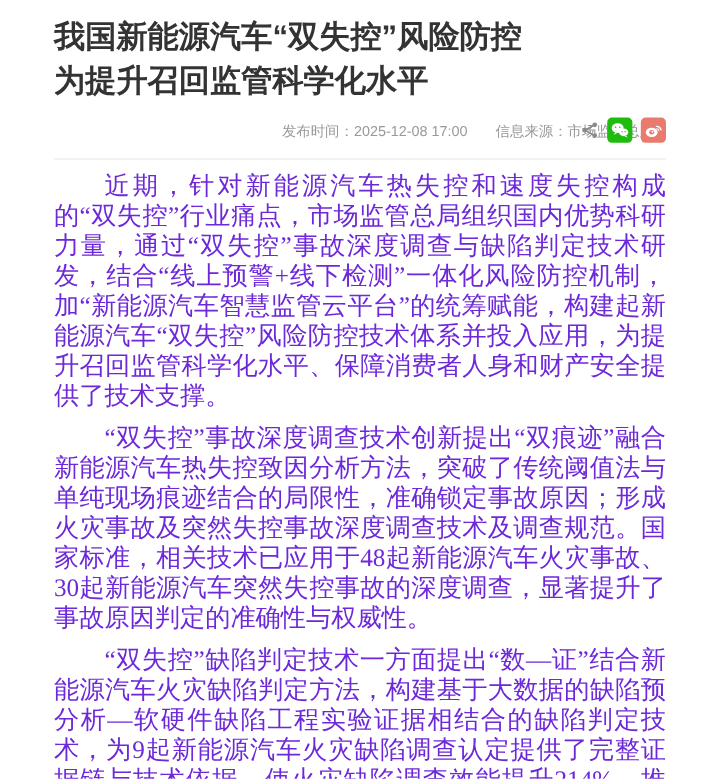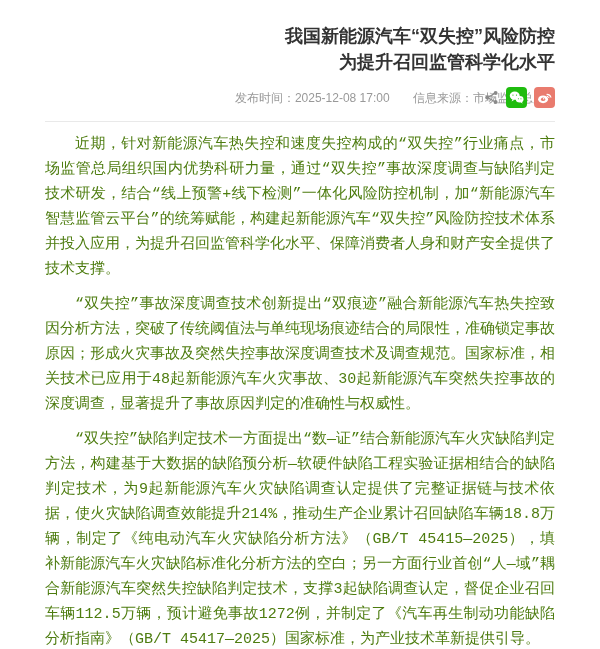--- a/index.html
+++ b/index.html
@@ -3,22 +3,22 @@
 <meta charset="utf-8">
 <style>
   html, body { margin: 0; padding: 0; background: #ffffff; }
   body {
     width: 600px; height: 649px; overflow: hidden;
     font-family: "Liberation Sans", "DejaVu Sans", sans-serif;
   }
   .page { padding: 0 45px; }
 
   .title {
-    margin: 24px auto 0; text-align: right;
-    font-size: 18px; line-height: 1.42; font-weight: bold; color: #333333;
+    margin: 12px auto 0; text-align: left;
+    font-size: 26px; line-height: 1.42; font-weight: bold; color: #333333;
     font-family: "Liberation Sans", "DejaVu Sans", sans-serif;
   }
   .title span { display: block; }
 
   .meta-row { position: relative; margin-top: 12px; height: 22px; }
   .meta {
     text-align: right; font-size: 12px; color: #999999; line-height: 22px;
   }
   .meta .part { margin: 0 10px; }
   .share-bar {
@@ -31,22 +31,22 @@
   }
   .icon-btn.plain { width: 16px; height: 16px; border-radius: 0; background: transparent; }
   .wechat-bg { background: #1fbc0e; }
   .weibo-bg  { background: #e97b6e; }
 
   .divider { border: none; border-top: 1px solid #e9e9e9; margin: 12px 0 0; }
 
   .article { margin-top: 10px; }
   .article p {
     margin: 10px 0 0; text-indent: 2em; text-align: justify;
-    font-size: 15px; line-height: 25px; color: #4d7c0f;
-    font-family: Liberation Mono, monospace;
+    font-size: 21px; line-height: 25px; color: #6d28d9;
+    font-family: Liberation Serif, serif;
   }
 </style>
 </head>
 <body>
 
 <div class="page">
 
   <h1 class="title">
     <span>我国新能源汽车“双失控”风险防控</span>
     <span>为提升召回监管科学化水平</span>

